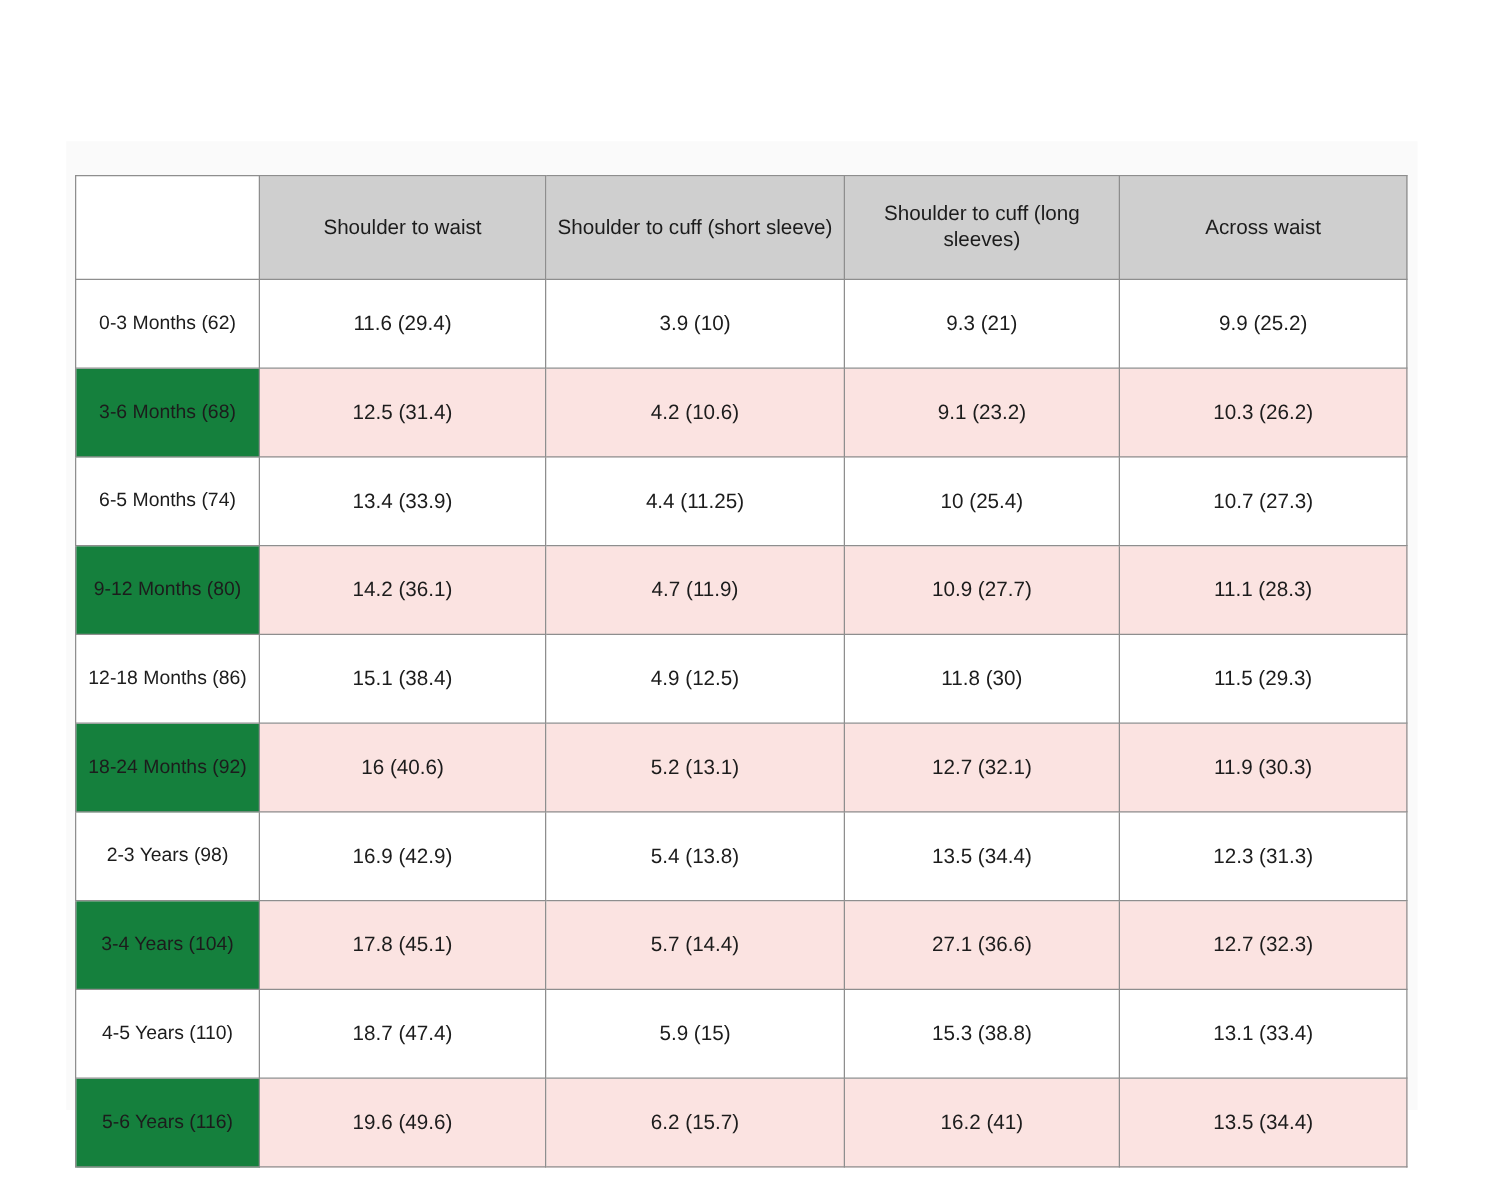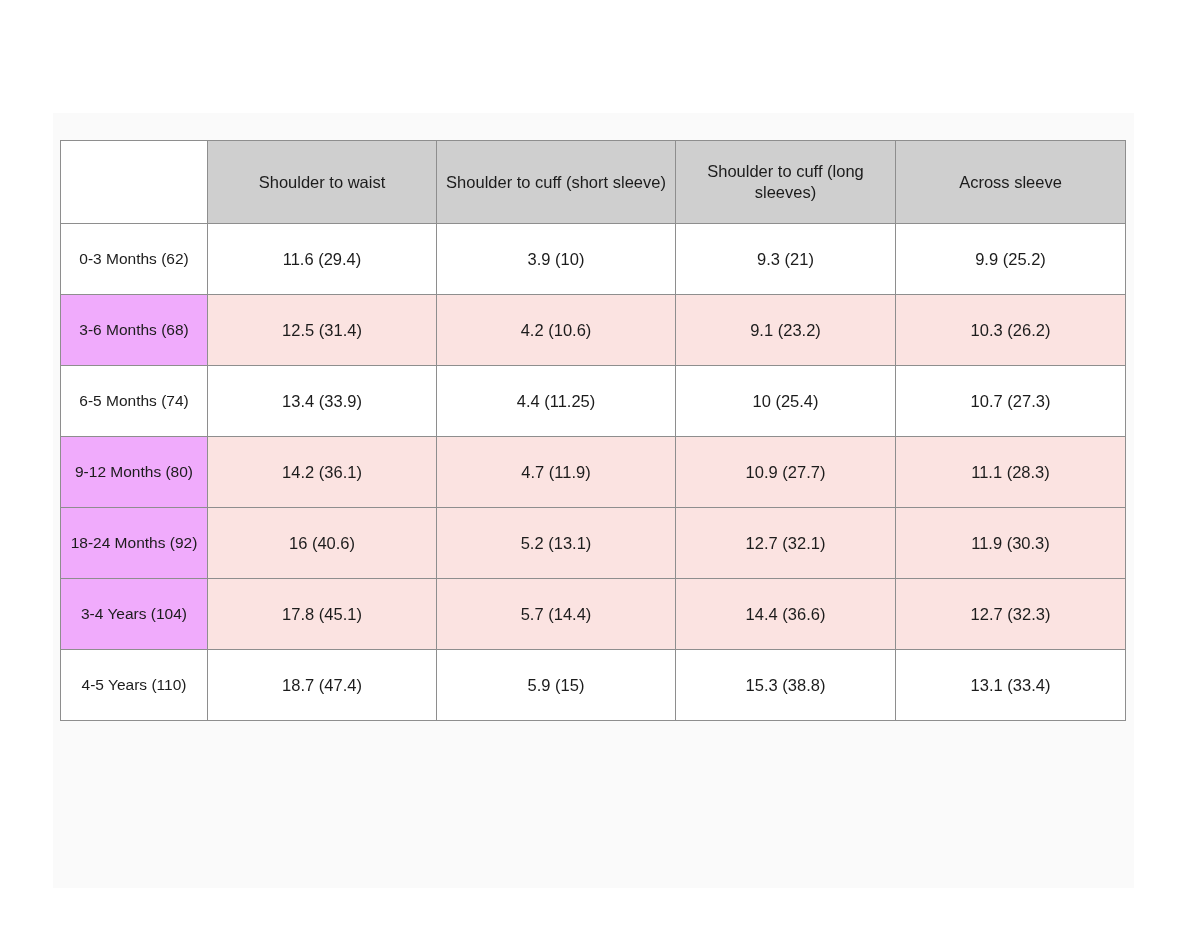--- a/index.html
+++ b/index.html
@@ -60,21 +60,21 @@
     background: #ffffff;
     border: 1px solid #8e8e8e;
   }
   tbody tr { height: 71px; }
   tbody tr.row-even td { background: #ffffff; }
   tbody tr.row-odd td { background: #fbe3e1; }
   tbody td.rowhead {
     background: #cfcfcf;
     font-size: 15.5px;
   }
-  tbody tr.row-odd td.rowhead { background: #f0abfc; }
+  tbody tr.row-odd td.rowhead { background: #15803d; }
 </style>
 </head>
 <body>
 
 <div id="page">
   <div id="panel"></div>
 
   <div id="table-wrap">
     <table class="size-table">
       <colgroup>
@@ -83,21 +83,21 @@
           <col class="c2">
           <col class="c3">
           <col class="c4">
       </colgroup>
       <thead>
         <tr>
           <th class="corner"></th>
           <th>Shoulder to waist</th>
           <th>Shoulder to cuff (short sleeve)</th>
           <th>Shoulder to cuff (long sleeves)</th>
-          <th>Across sleeve</th>
+          <th>Across waist</th>
         </tr>
       </thead>
       <tbody>
         <tr class="row-even">
           <td class="rowhead">0-3 Months (62)</td>
           <td>11.6 (29.4)</td>
           <td>3.9 (10)</td>
           <td>9.3 (21)</td>
           <td>9.9 (25.2)</td>
         </tr>
@@ -115,37 +115,58 @@
           <td>10 (25.4)</td>
           <td>10.7 (27.3)</td>
         </tr>
         <tr class="row-odd">
           <td class="rowhead">9-12 Months (80)</td>
           <td>14.2 (36.1)</td>
           <td>4.7 (11.9)</td>
           <td>10.9 (27.7)</td>
           <td>11.1 (28.3)</td>
         </tr>
+        <tr class="row-even">
+          <td class="rowhead">12-18 Months (86)</td>
+          <td>15.1 (38.4)</td>
+          <td>4.9 (12.5)</td>
+          <td>11.8 (30)</td>
+          <td>11.5 (29.3)</td>
+        </tr>
         <tr class="row-odd">
           <td class="rowhead">18-24 Months (92)</td>
           <td>16 (40.6)</td>
           <td>5.2 (13.1)</td>
           <td>12.7 (32.1)</td>
           <td>11.9 (30.3)</td>
         </tr>
+        <tr class="row-even">
+          <td class="rowhead">2-3 Years (98)</td>
+          <td>16.9 (42.9)</td>
+          <td>5.4 (13.8)</td>
+          <td>13.5 (34.4)</td>
+          <td>12.3 (31.3)</td>
+        </tr>
         <tr class="row-odd">
           <td class="rowhead">3-4 Years (104)</td>
           <td>17.8 (45.1)</td>
           <td>5.7 (14.4)</td>
-          <td>14.4 (36.6)</td>
+          <td>27.1 (36.6)</td>
           <td>12.7 (32.3)</td>
         </tr>
         <tr class="row-even">
           <td class="rowhead">4-5 Years (110)</td>
           <td>18.7 (47.4)</td>
           <td>5.9 (15)</td>
           <td>15.3 (38.8)</td>
           <td>13.1 (33.4)</td>
         </tr>
+        <tr class="row-odd">
+          <td class="rowhead">5-6 Years (116)</td>
+          <td>19.6 (49.6)</td>
+          <td>6.2 (15.7)</td>
+          <td>16.2 (41)</td>
+          <td>13.5 (34.4)</td>
+        </tr>
       </tbody>
     </table>
   </div>
 </div>
 
 </body></html>

